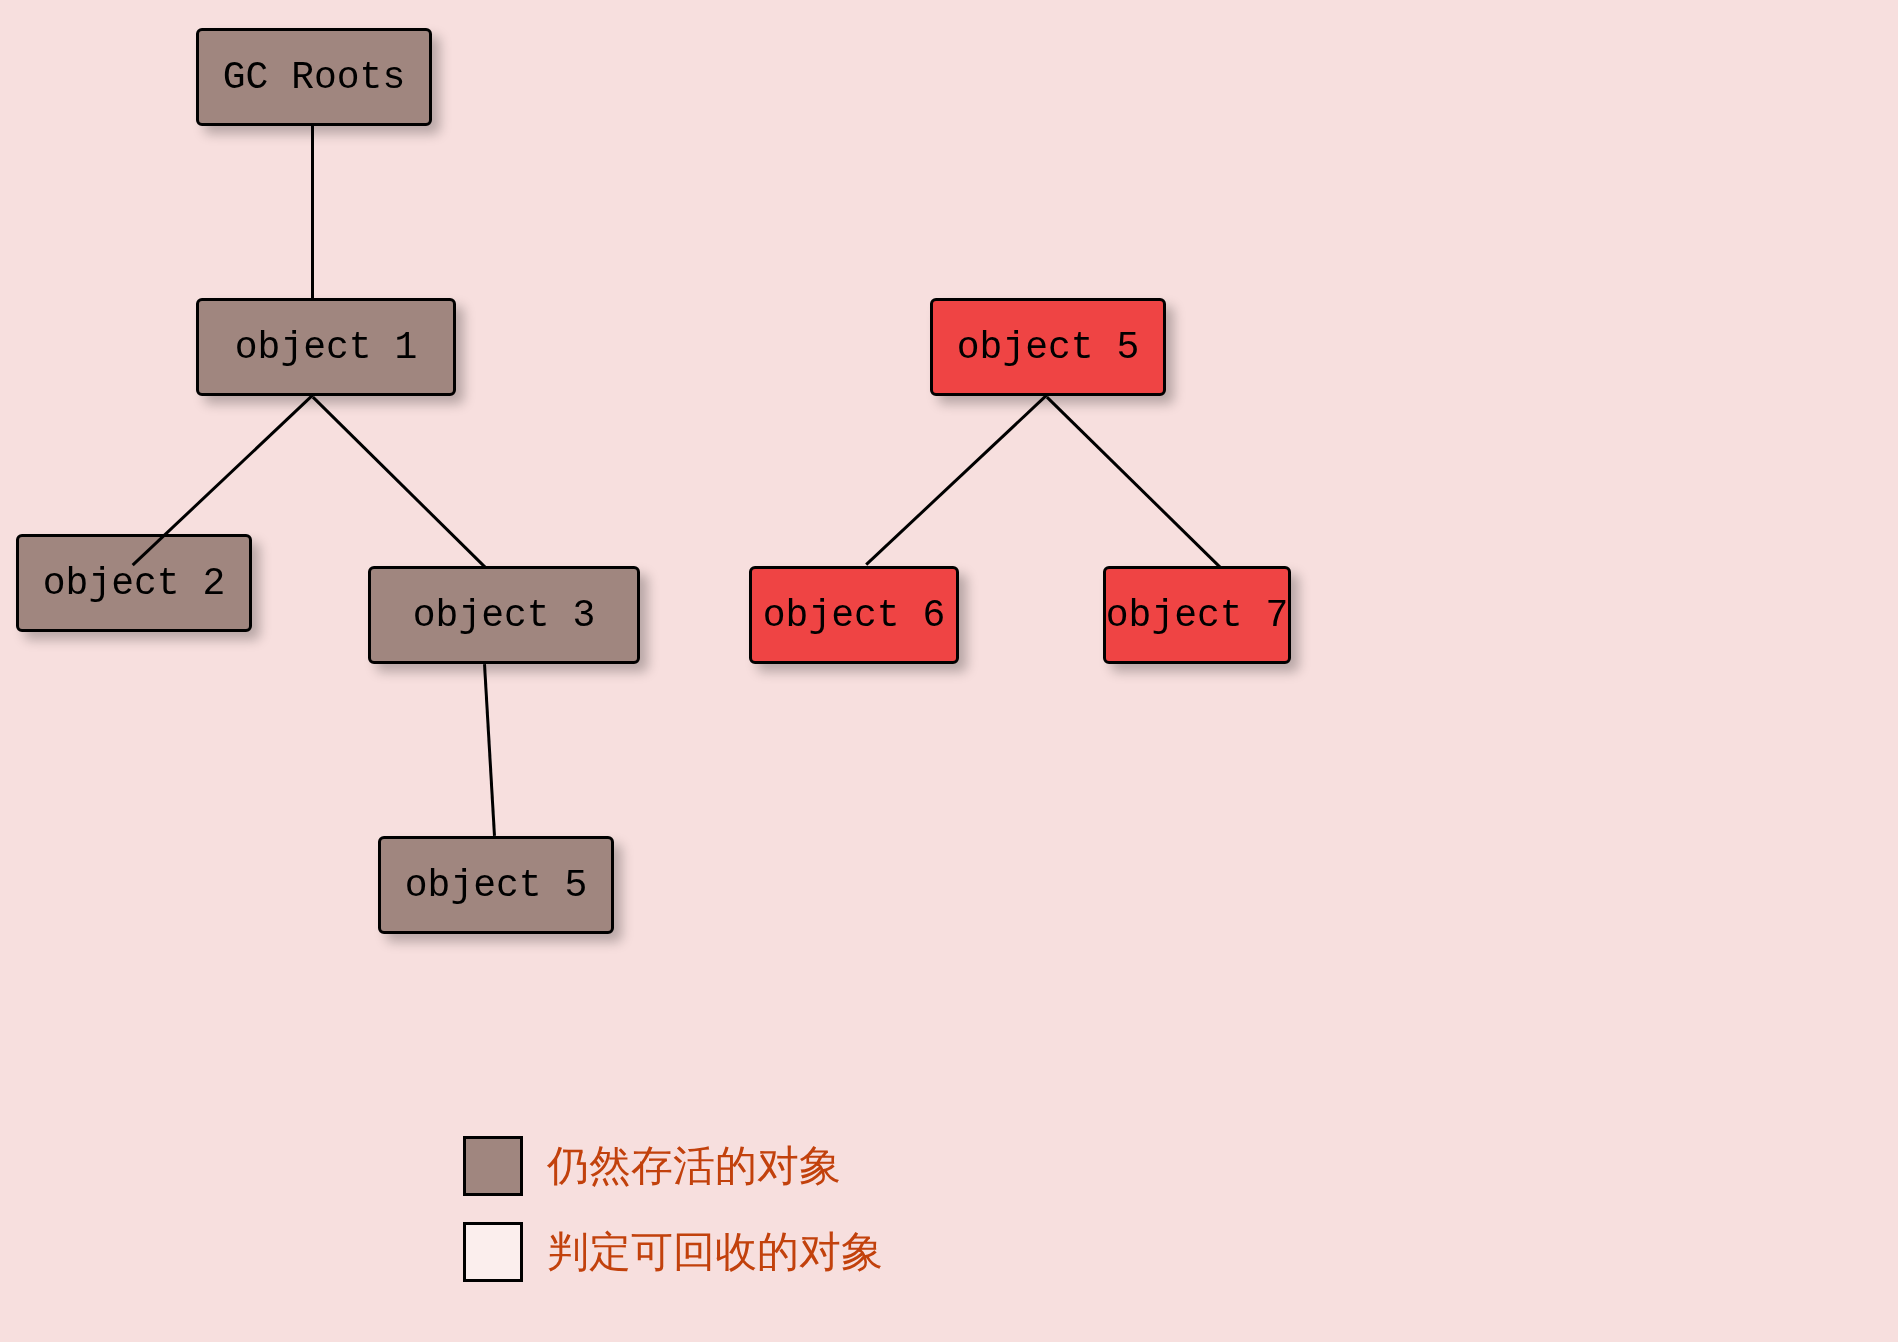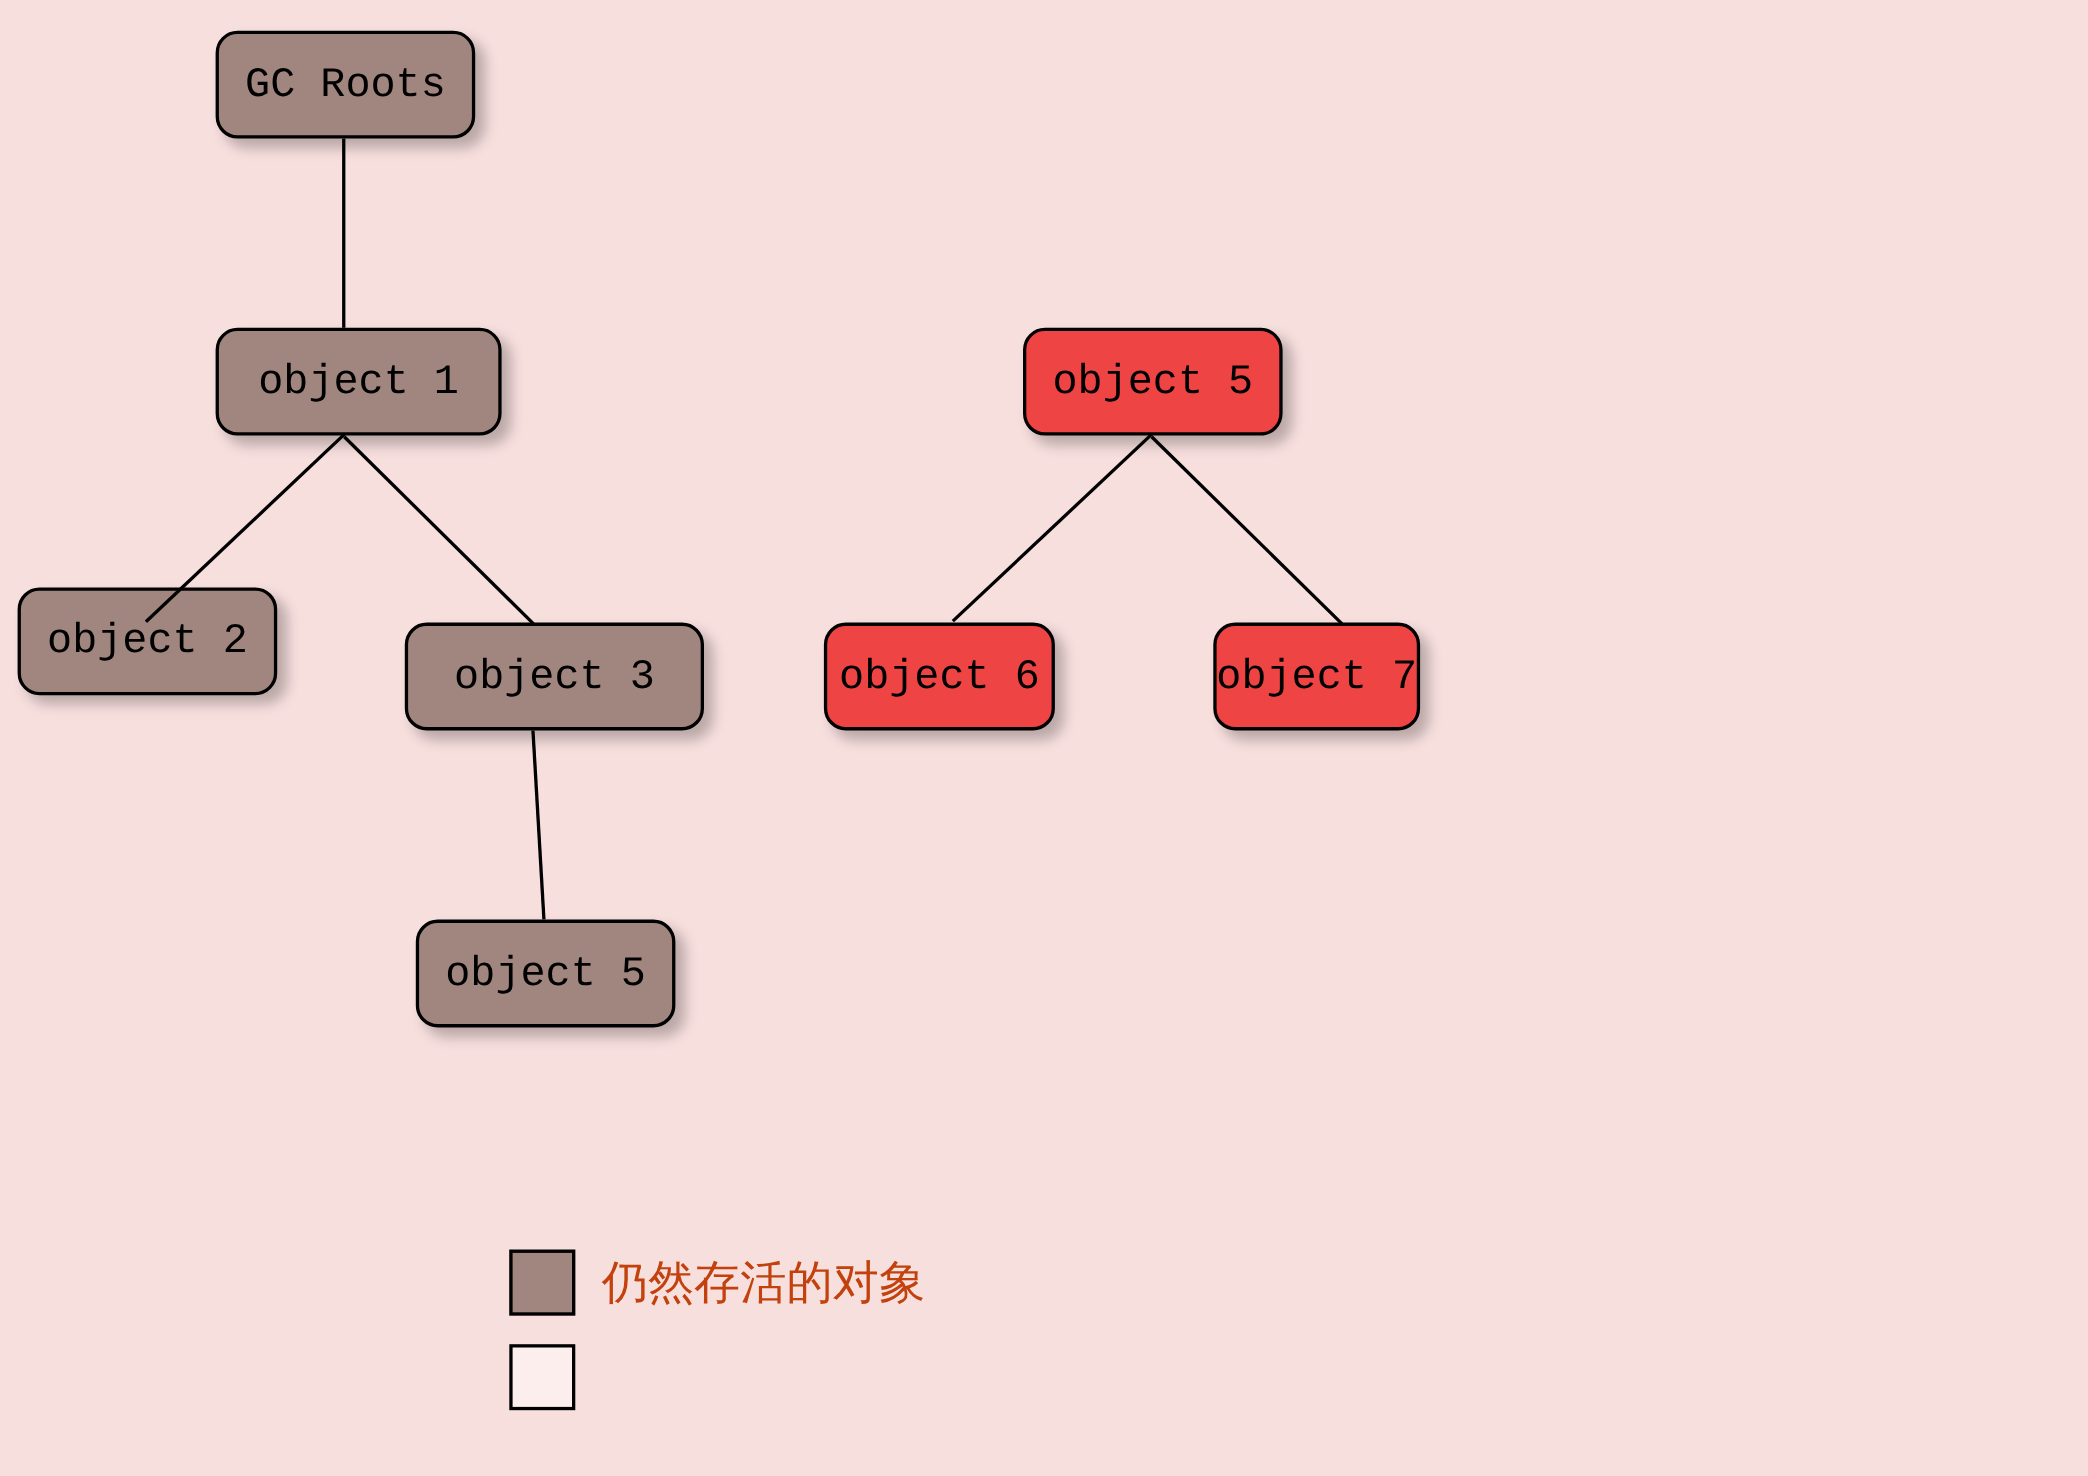--- a/index.html
+++ b/index.html
@@ -7,21 +7,21 @@
       width: 1898px;
       height: 1342px;
       background: #f7dfde;
       position: relative;
       font-family: 'Courier New', monospace;
       overflow: hidden;
     }
     .node {
       position: absolute;
       border: 3px solid #000;
-      border-radius: 20px;
+      border-radius: 6px;
       display: flex;
       align-items: center;
       justify-content: center;
       font-size: 38px;
       font-weight: normal;
       box-shadow: 8px 8px 12px rgba(0,0,0,0.25);
       padding: 0 28px;
       height: 98px;
       white-space: nowrap;
     }
@@ -102,15 +102,16 @@
     <div class="edge" style="left: 1048px; top: 396px; width: 248.316px; transform: rotate(136.795deg);"></div>
     <div class="edge" style="left: 1048px; top: 396px; width: 242.547px; transform: rotate(44.4989deg);"></div>
   </div>
 
 <div class="legend" style="left:463px;top:1136px">
   <div class="legend-swatch alive"></div>
   <div class="legend-label">仍然存活的对象</div>
 </div>
 <div class="legend" style="left:463px;top:1222px">
   <div class="legend-swatch recyclable"></div>
+  <div class="legend-label">判定可回收的对象</div>
 </div>
 
 <div class="watermark"></div>
 
 </body></html>

